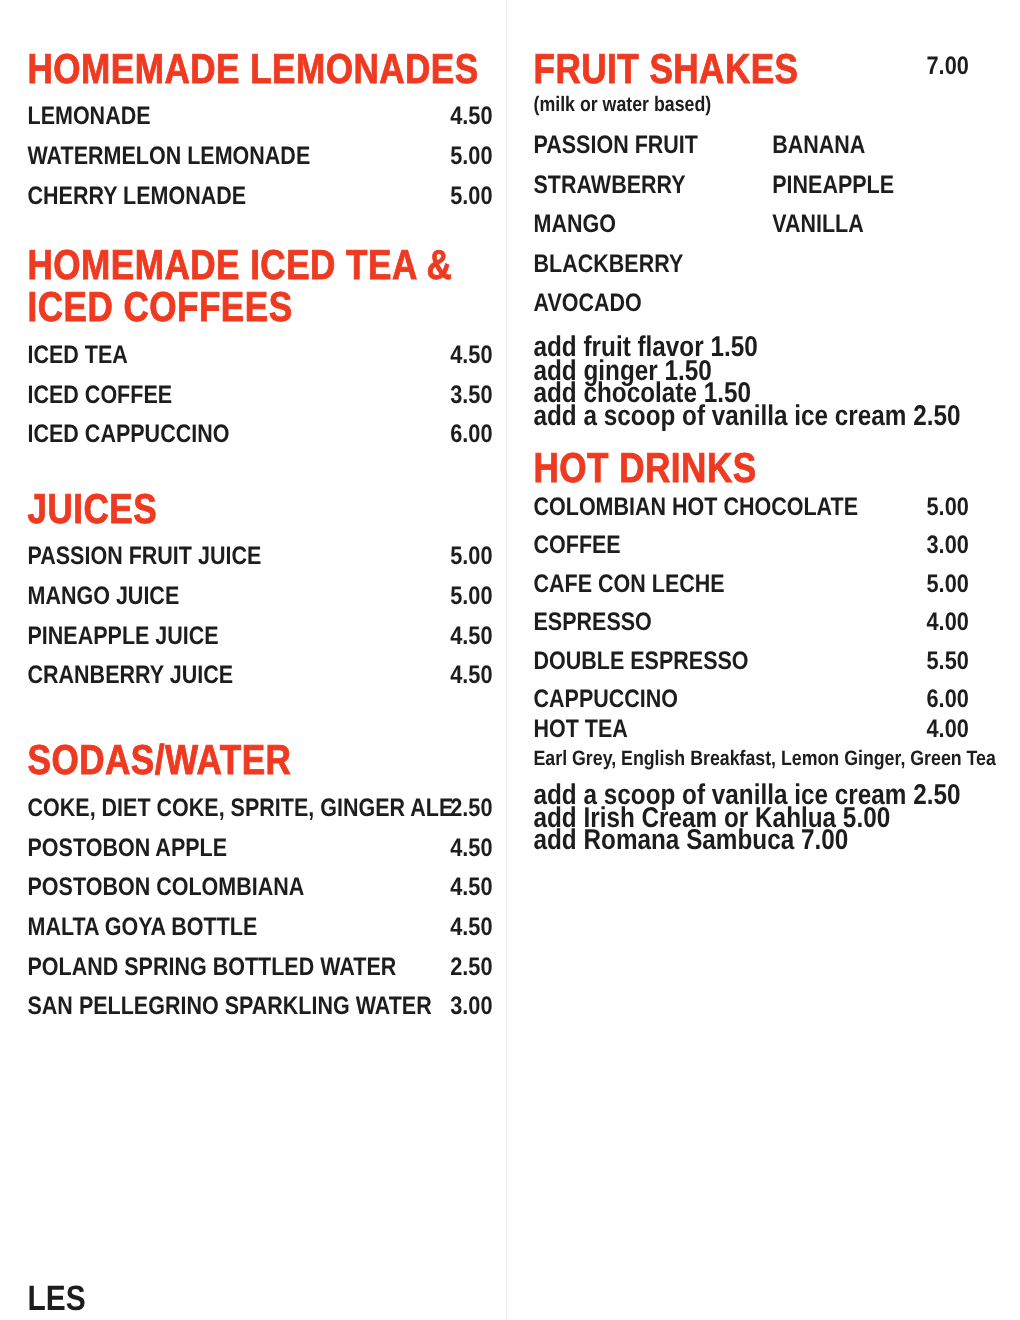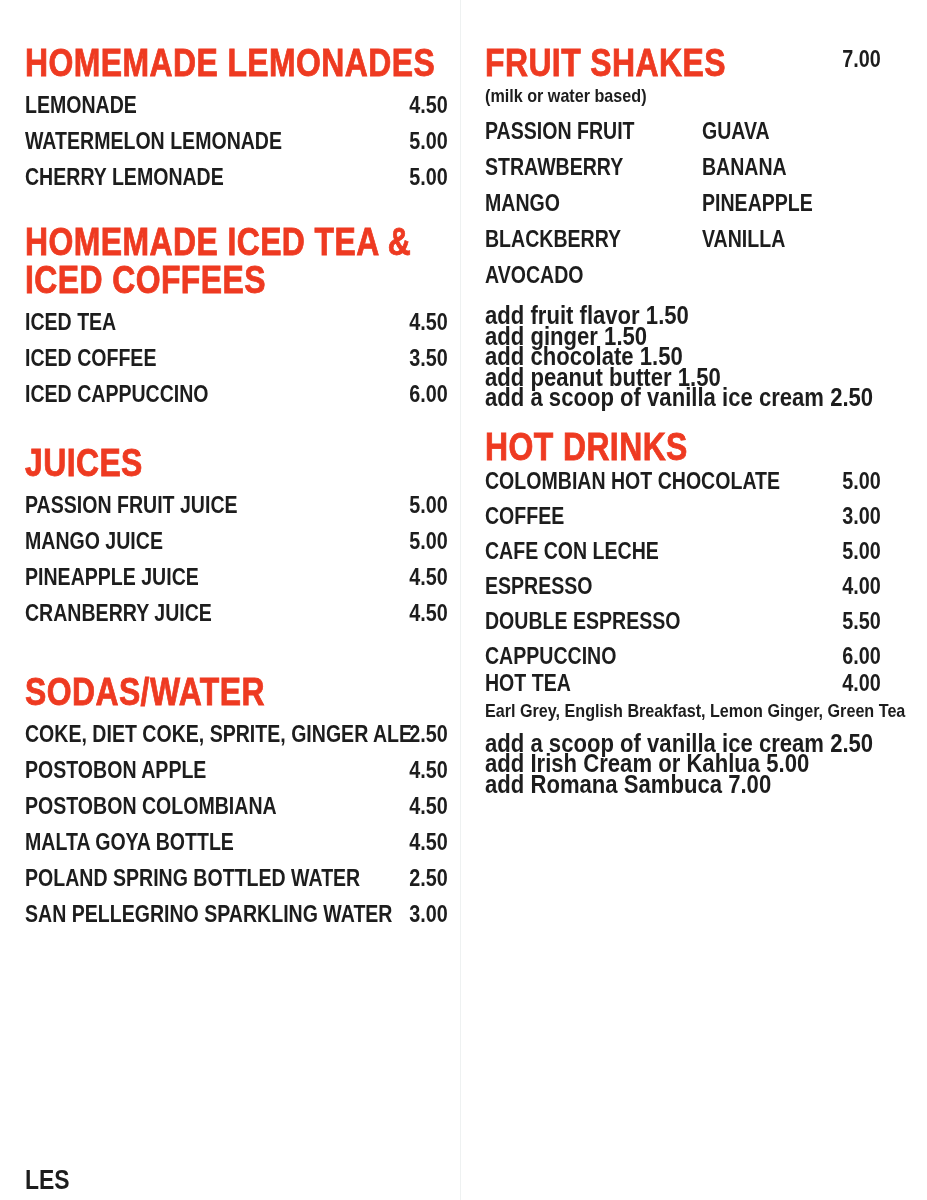--- a/index.html
+++ b/index.html
@@ -54,21 +54,21 @@
   .fcol2{flex:1;}
   .flavor{height:23px;margin-bottom:13px;font-size:23px;line-height:23px;font-weight:bold;}
 
   .addons{margin-top:5px;}
   .addons.addons-hot{margin-top:12px;}
   .addon{font-size:26px;line-height:20.5px;font-weight:bold;}
 
   .teas{margin-top:6px;font-size:19px;line-height:20px;font-weight:bold;}
 
   .footer-mark{
-    position:absolute;left:25px;top:1168px;font-size:27px;line-height:24px;font-weight:bold;
+    position:absolute;left:25px;top:1168px;font-size:32px;line-height:24px;font-weight:bold;
   }
   .footer-mark .name{transform:scaleX(0.85);}
 </style>
 </head>
 <body>
 
 <div class="page">
   <div class="divider"></div>
 
   <div class="col col-left">
@@ -173,32 +173,30 @@
 
       <div class="flavors">
         <div class="fcol1">
           <div class="flavor"><span class="name">PASSION FRUIT</span></div>
           <div class="flavor"><span class="name">STRAWBERRY</span></div>
           <div class="flavor"><span class="name">MANGO</span></div>
           <div class="flavor"><span class="name">BLACKBERRY</span></div>
           <div class="flavor"><span class="name">AVOCADO</span></div>
         </div>
         <div class="fcol2">
-          <div class="flavor"><span class="name">GUAVA</span></div>
           <div class="flavor"><span class="name">BANANA</span></div>
           <div class="flavor"><span class="name">PINEAPPLE</span></div>
           <div class="flavor"><span class="name">VANILLA</span></div>
         </div>
       </div>
 
       <div class="addons">
         <div class="addon"><span class="name">add fruit flavor 1.50</span></div>
         <div class="addon"><span class="name">add ginger 1.50</span></div>
         <div class="addon"><span class="name">add chocolate 1.50</span></div>
-        <div class="addon"><span class="name">add peanut butter 1.50</span></div>
         <div class="addon"><span class="name">add a scoop of vanilla ice cream 2.50</span></div>
       </div>
     </div>
 
     <div class="sec sec-hot">
       <div class="sec-title">HOT DRINKS</div>
       <div class="items items-tight">
         <div class="row row-hot">
           <span class="name">COLOMBIAN HOT CHOCOLATE</span>
           <span class="price">5.00</span>

